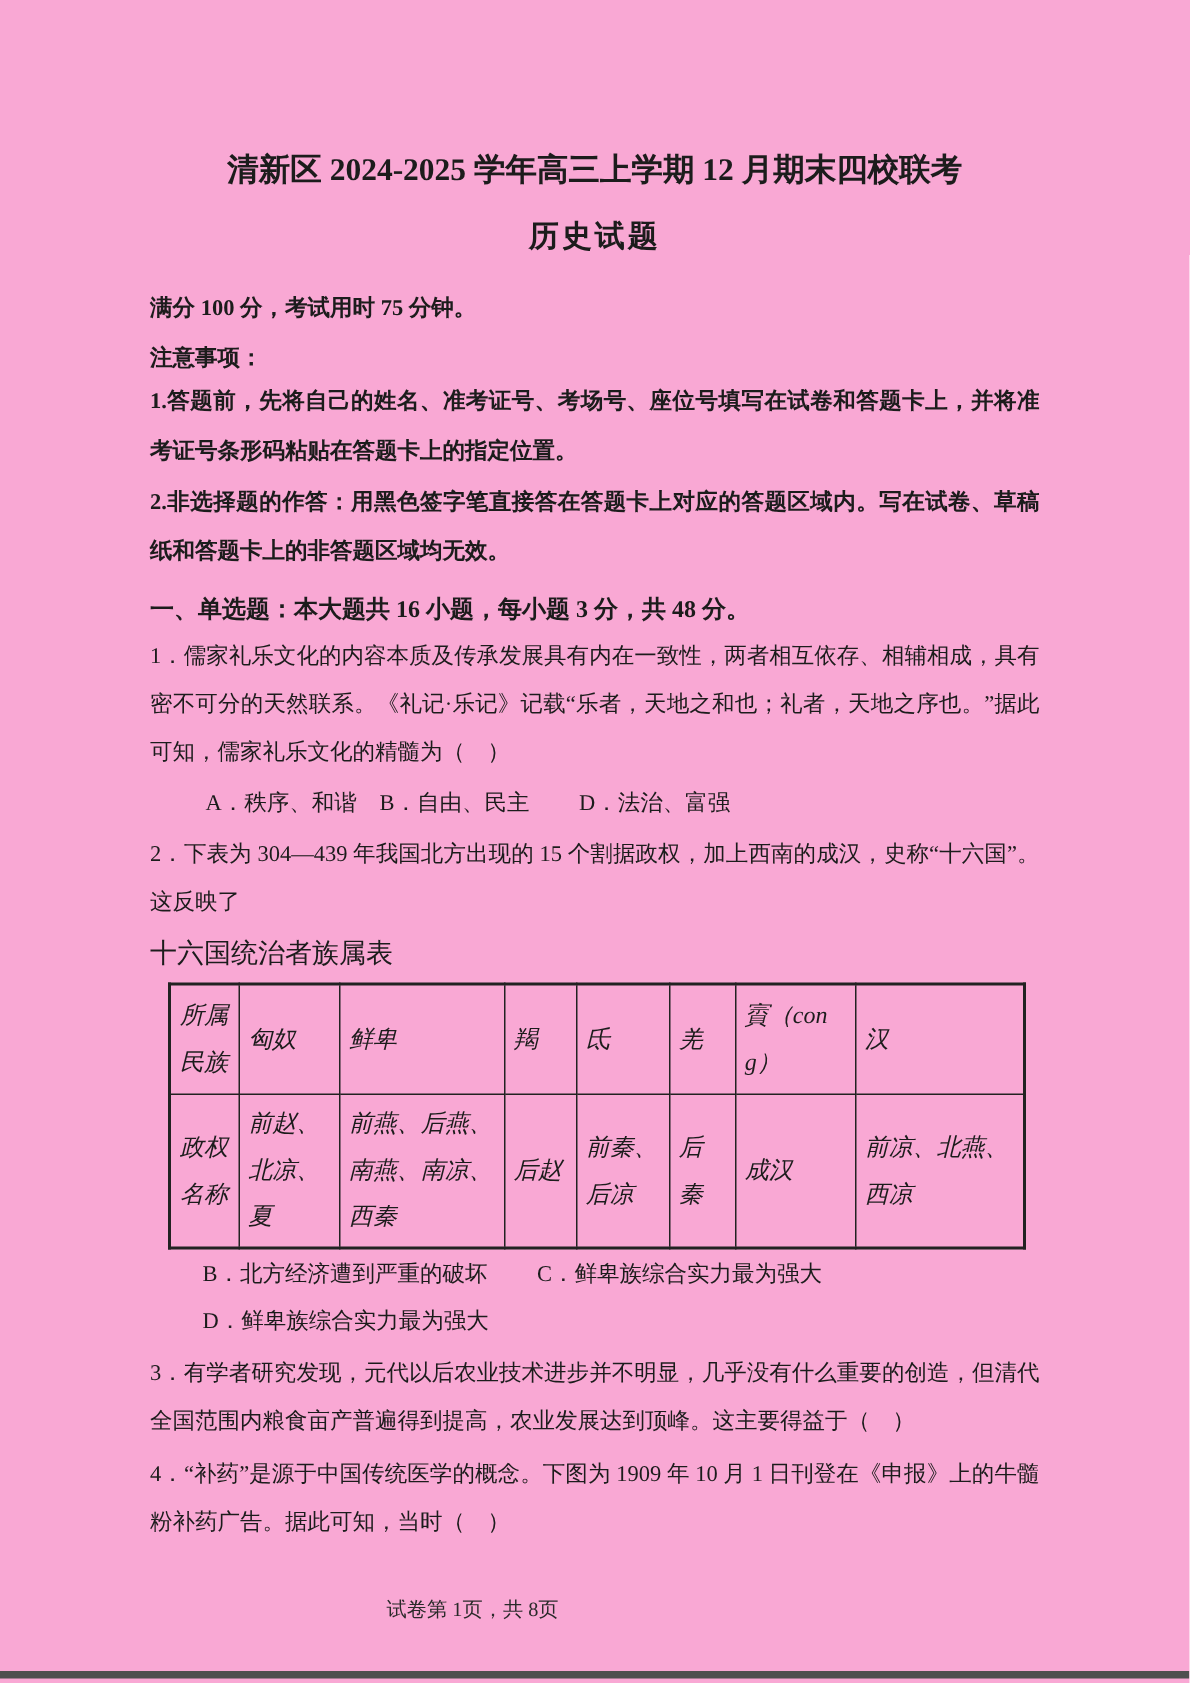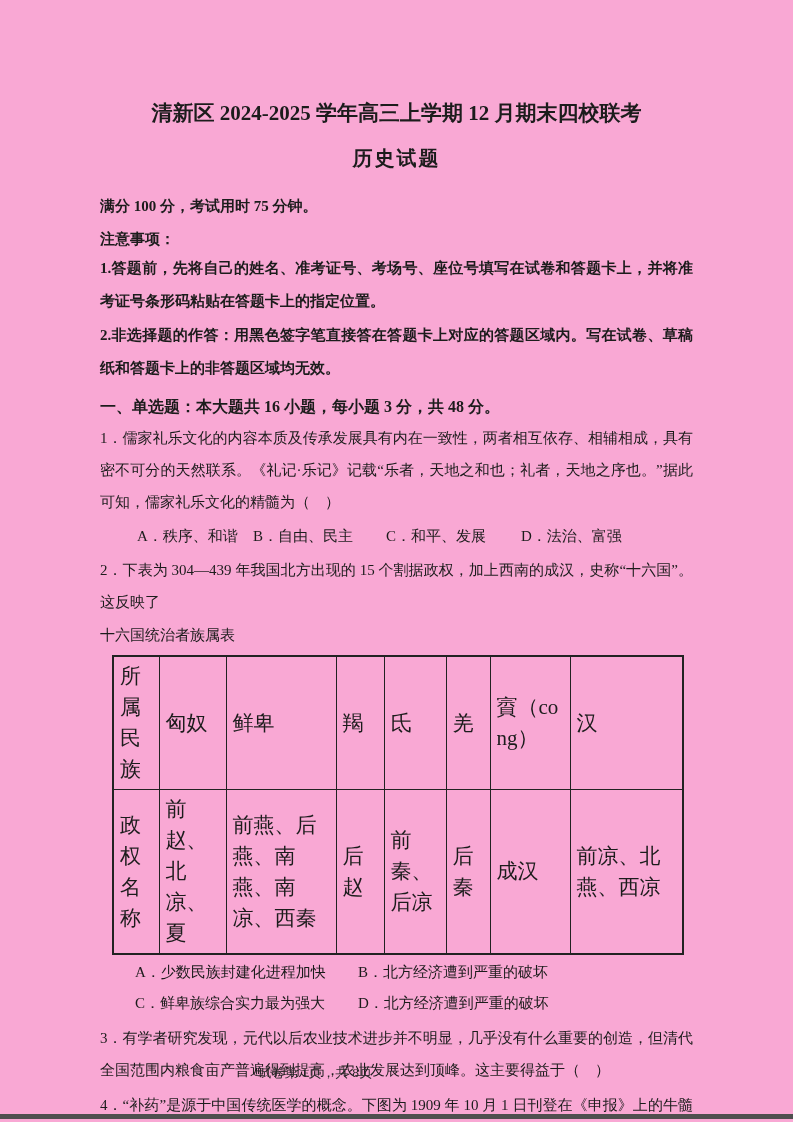--- a/index.html
+++ b/index.html
@@ -52,35 +52,36 @@
   }
   .options-inline span:nth-child(1){ width:103px; }
   .options-inline span:nth-child(2){ width:120px; }
   .options-inline span:nth-child(3){ width:122px; }
   .options-grid {
     display:grid; grid-template-columns:223px 1fr;
     font-size:15px; line-height:31px;
     margin:2px 0 0 35px;
   }
   .table-caption {
-    font-size:15px; line-height:26px; margin:4px 0 0 0;
+    font-size:18px; line-height:26px; margin:4px 0 0 0;
   }
   .exam-table {
     border-collapse:collapse;
     width:570px; margin:7px 0 0 12px;
     border:2px solid #222222;
     table-layout:fixed;
   }
   .exam-table td {
     border:1px solid #222222;
-    font-size:21px; line-height:31px;
+    font-size:16px; line-height:31px;
     padding:4px 6px;
     height:64px;
     vertical-align:middle;
     word-break:break-all;
+    font-style:italic;
   }
   .page-footer {
     position:absolute; left:0; top:1064px; width:630px;
     text-align:center; font-size:13.5px; color:#2a2a2a;
   }
   .bottom-bar {
     position:absolute; left:0; bottom:3px; width:793px; height:5px;
     background:#4f4f4f;
   }
 </style>
@@ -98,21 +99,20 @@
     <p class="notice-head">注意事项：</p>
     <p class="notice-item">1.答题前，先将自己的姓名、准考证号、考场号、座位号填写在试卷和答题卡上，并将准考证号条形码粘贴在答题卡上的指定位置。</p>
     <p class="notice-item">2.非选择题的作答：用黑色签字笔直接答在答题卡上对应的答题区域内。写在试卷、草稿纸和答题卡上的非答题区域均无效。</p>
 
     <p class="section-head">一、单选题：本大题共 16 小题，每小题 3 分，共 48 分。</p>
 
     <p class="q-text">1．儒家礼乐文化的内容本质及传承发展具有内在一致性，两者相互依存、相辅相成，具有密不可分的天然联系。《礼记·乐记》记载“乐者，天地之和也；礼者，天地之序也。”据此可知，儒家礼乐文化的精髓为（　）</p>
     <div class="options-inline">
       <span>A．秩序、和谐</span>
       <span>B．自由、民主</span>
-      <span>C．和平、发展</span>
       <span>D．法治、富强</span>
     </div>
 
     <p class="q-text">2．下表为 304—439 年我国北方出现的 15 个割据政权，加上西南的成汉，史称“十六国”。这反映了</p>
     <p class="table-caption">十六国统治者族属表</p>
 
     <table class="exam-table">
       <colgroup>
         <col style="width:46px">
           <col style="width:67px">
@@ -141,24 +141,23 @@
           <td>后赵</td>
           <td>前秦、后凉</td>
           <td>后秦</td>
           <td>成汉</td>
           <td>前凉、北燕、西凉</td>
         </tr>
       </tbody>
     </table>
 
     <div class="options-grid">
-      <span>A．少数民族封建化进程加快</span>
       <span>B．北方经济遭到严重的破坏</span>
       <span>C．鲜卑族综合实力最为强大</span>
-      <span>D．北方经济遭到严重的破坏</span>
+      <span>D．鲜卑族综合实力最为强大</span>
     </div>
 
     <p class="q-text">3．有学者研究发现，元代以后农业技术进步并不明显，几乎没有什么重要的创造，但清代全国范围内粮食亩产普遍得到提高，农业发展达到顶峰。这主要得益于（　）</p>
 
     <p class="q-text">4．“补药”是源于中国传统医学的概念。下图为 1909 年 10 月 1 日刊登在《申报》上的牛髓粉补药广告。据此可知，当时（　）</p>
 
   </div>
 
   <div class="page-footer">试卷第 1页，共 8页</div>
   <div class="bottom-bar"></div>

